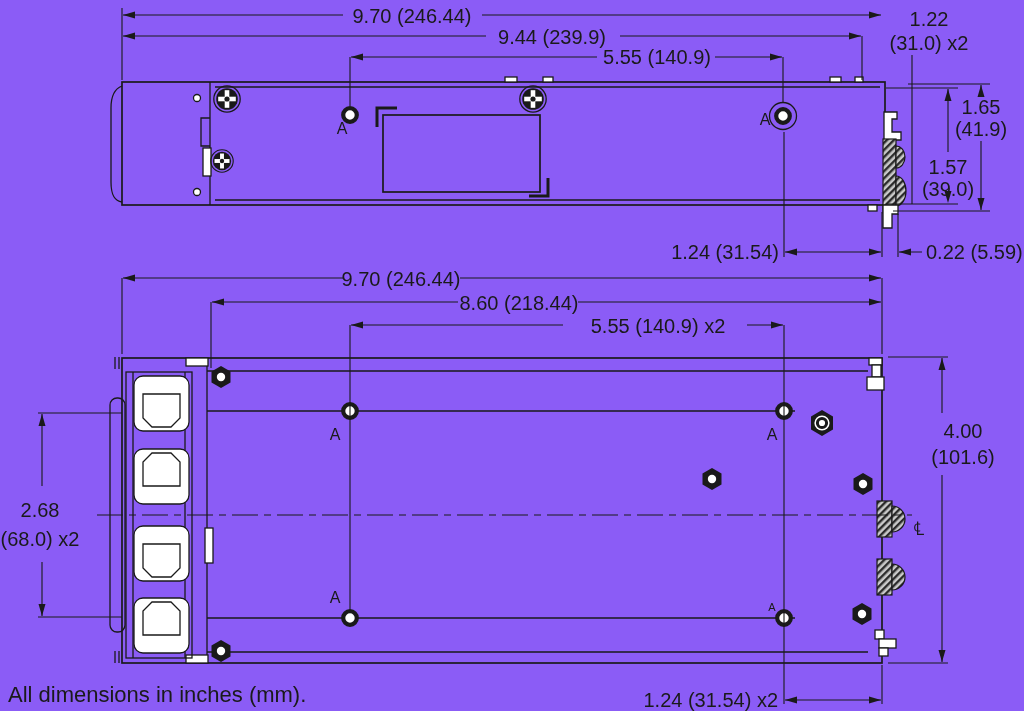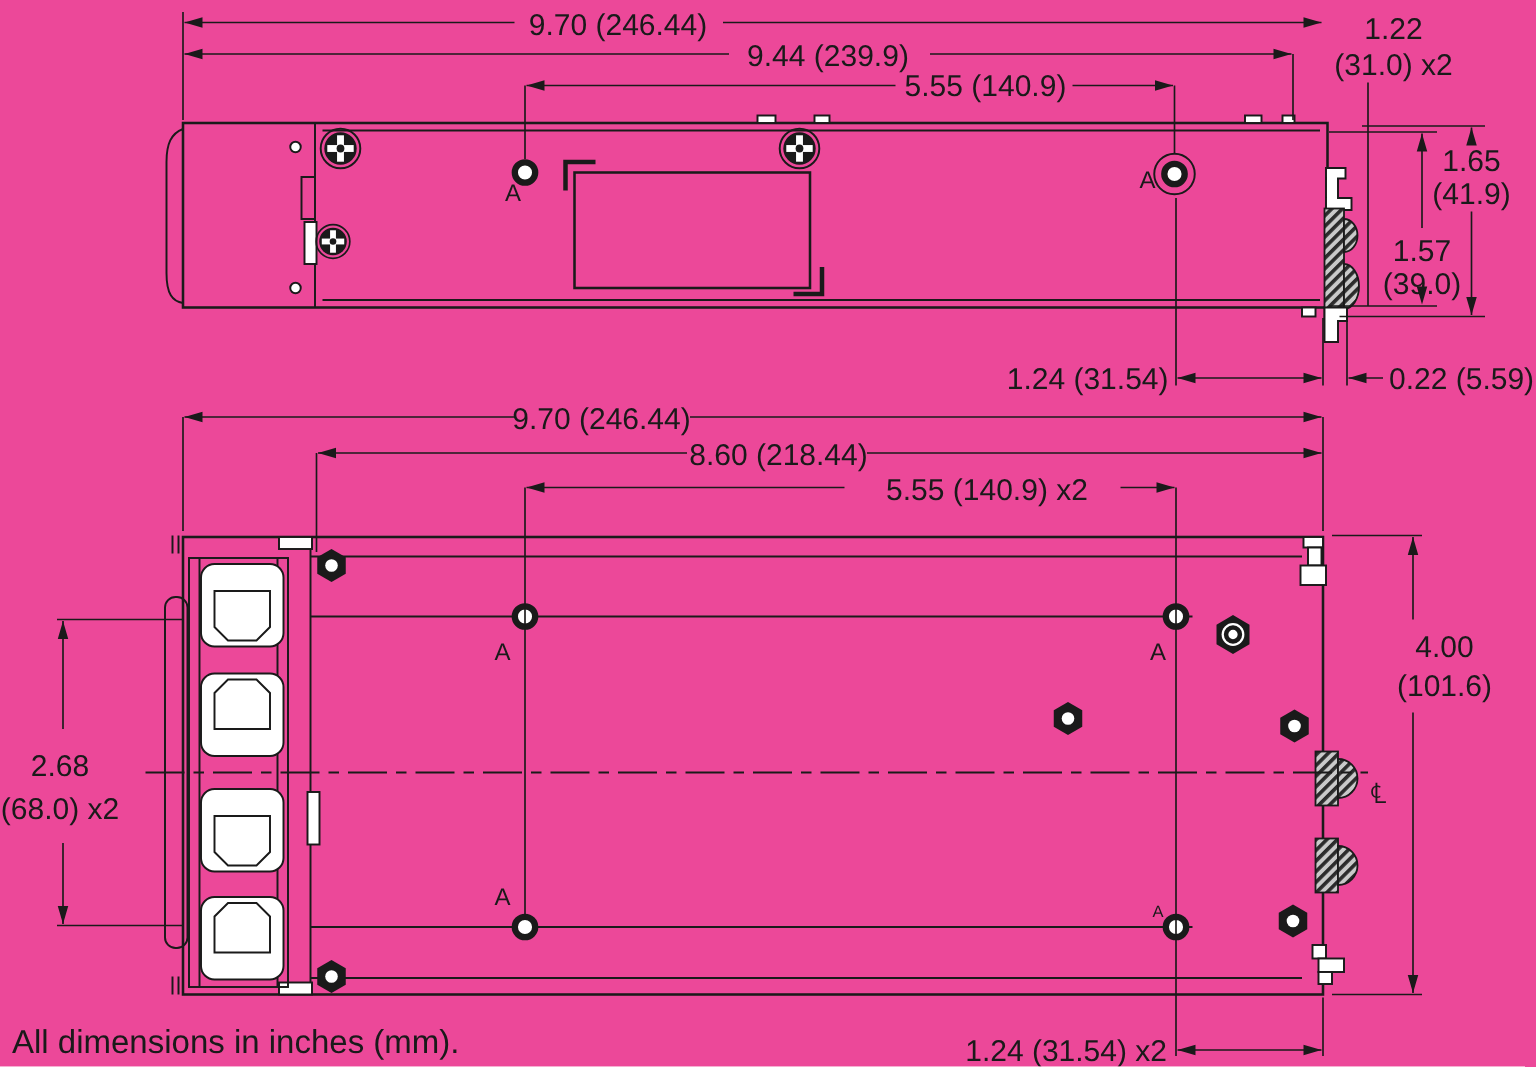--- a/index.html
+++ b/index.html
@@ -1,16 +1,16 @@
 <!DOCTYPE html>
 <html><head>
 <meta charset="utf-8">
 <style>
   html,body{margin:0;padding:0;background:#fff;}
-  #stage{position:relative;width:1024px;height:711px;background:#ec4899;overflow:hidden;}
+  #stage{position:relative;width:1024px;height:711px;background:#8b5cf6;overflow:hidden;}
   svg{position:absolute;left:0;top:0;}
   text{fill:#1a1a1a;font-family:"Liberation Sans", sans-serif;}
   .dim{font-size:20px;}
   .lblA{font-size:16px;}
   .lblAs{font-size:11px;}
   .note{font-size:22px;}
   .cl{font-size:19px;}
   .ln{stroke:#1a1a1a;stroke-width:1.1;fill:none;}
   .body{stroke:#1a1a1a;stroke-width:1.7;fill:none;}
   .det{stroke:#1a1a1a;stroke-width:1.3;fill:#fff;}

